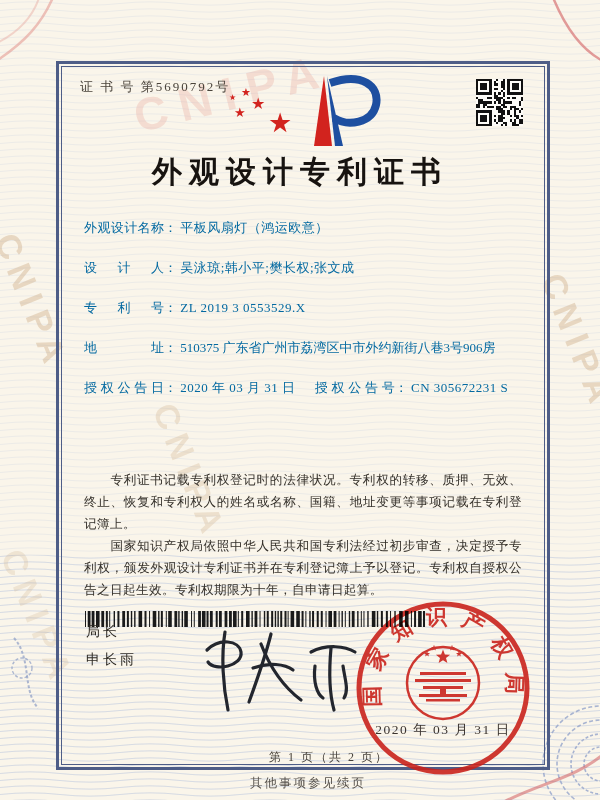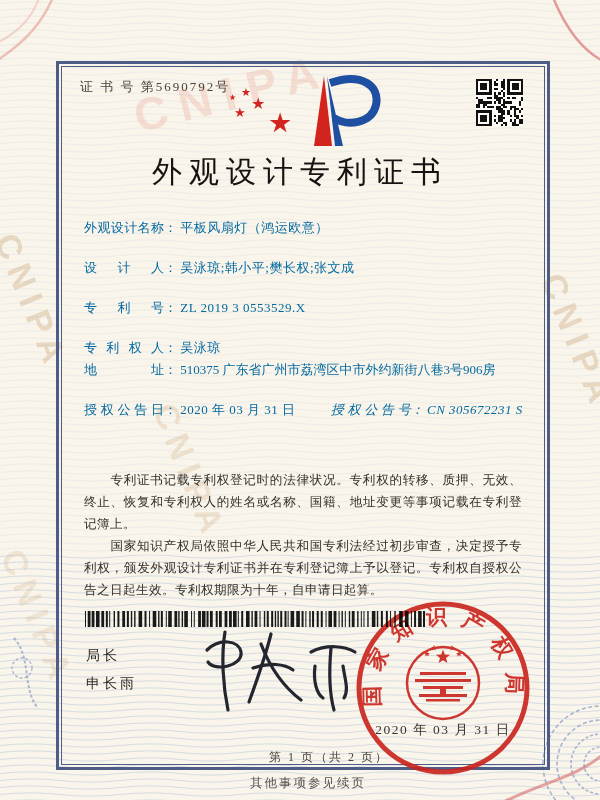--- a/index.html
+++ b/index.html
@@ -29,38 +29,38 @@
   .star{position:absolute;color:#d2231e;line-height:1;}
   #star1{left:44px;top:38px;font-size:27px;}
   #star2{left:27px;top:24px;font-size:16px;}
   #star3{left:10px;top:34px;font-size:13px;}
   #star4{left:17px;top:15px;font-size:11px;}
   #star5{left:5px;top:22px;font-size:8px;}
 
   #qr-box{position:absolute;left:476px;top:79px;width:47px;height:47px;background:#fdfcf8;}
 
   #title{position:absolute;left:0;top:152px;width:600px;text-align:center;
-         font-size:30px;font-weight:normal;letter-spacing:7px;color:#171310;}
+         font-size:30px;font-weight:bold;letter-spacing:7px;color:#171310;}
 
   #fields{position:absolute;left:84px;top:219px;width:440px;font-size:13px;color:#0369a1;}
   .row{line-height:18px;margin-bottom:22px;white-space:nowrap;}
   .row.tight{margin-bottom:4px;}
   .row.addr{}
   .lbl{display:inline-block;width:80px;text-align:justify;text-align-last:justify;vertical-align:top;}
   .colon{display:inline-block;vertical-align:top;}
   .val{display:inline-block;letter-spacing:.5px;vertical-align:top;}
-  .grant2{margin-left:32px;font-style:italic;}
+  .grant2{margin-left:16px;}
 
   #paragraphs{position:absolute;left:84px;top:470px;width:438px;font-size:12.6px;line-height:1.74;
               text-align:justify;color:#34302a;}
   #paragraphs p{margin:0;text-indent:2.1em;letter-spacing:.4px;}
 
   #barcode{position:absolute;left:85px;top:611px;width:346px;height:16px;}
 
-  #signer{position:absolute;left:86px;top:642px;font-size:14px;letter-spacing:3px;
+  #signer{position:absolute;left:86px;top:618px;font-size:14px;letter-spacing:3px;
           line-height:28px;color:#2e2a24;}
 
   #autograph{position:absolute;left:195px;top:620px;z-index:4;}
 
   #seal{position:absolute;left:348px;top:593px;z-index:5;mix-blend-mode:multiply;}
 
   #page-num{position:absolute;left:0;top:749px;width:600px;text-align:center;
             font-size:12px;letter-spacing:2px;color:#46413a;padding-left:29px;}
   #cont-note{position:absolute;left:0;top:775px;width:600px;text-align:center;
              font-size:12.5px;letter-spacing:2px;color:#55504a;padding-left:8px;}
@@ -348,24 +348,20 @@
         <span class="val">平板风扇灯（鸿运欧意）</span>
       </div>
       <div class="row">
         <span class="lbl">设计人</span><span class="colon">：</span>
         <span class="val">吴泳琼;韩小平;樊长权;张文成</span>
       </div>
       <div class="row">
         <span class="lbl">专利号</span><span class="colon">：</span>
         <span class="val">ZL 2019 3 0553529.X</span>
       </div>
-      <div class="row tight">
-        <span class="lbl">专利权人</span><span class="colon">：</span>
-        <span class="val">吴泳琼</span>
-      </div>
       <div class="row addr">
         <span class="lbl">地址</span><span class="colon">：</span>
         <span class="val" style="letter-spacing:0;">510375 广东省广州市荔湾区中市外约新街八巷3号906房</span>
       </div>
       <div class="row">
         <span class="lbl">授权公告日</span><span class="colon">：</span>
         <span class="val">2020 年 03 月 31 日</span>
         <span class="grant2">
           <span class="lbl">授权公告号</span><span class="colon">：</span>
           <span class="val">CN 305672231 S</span>

